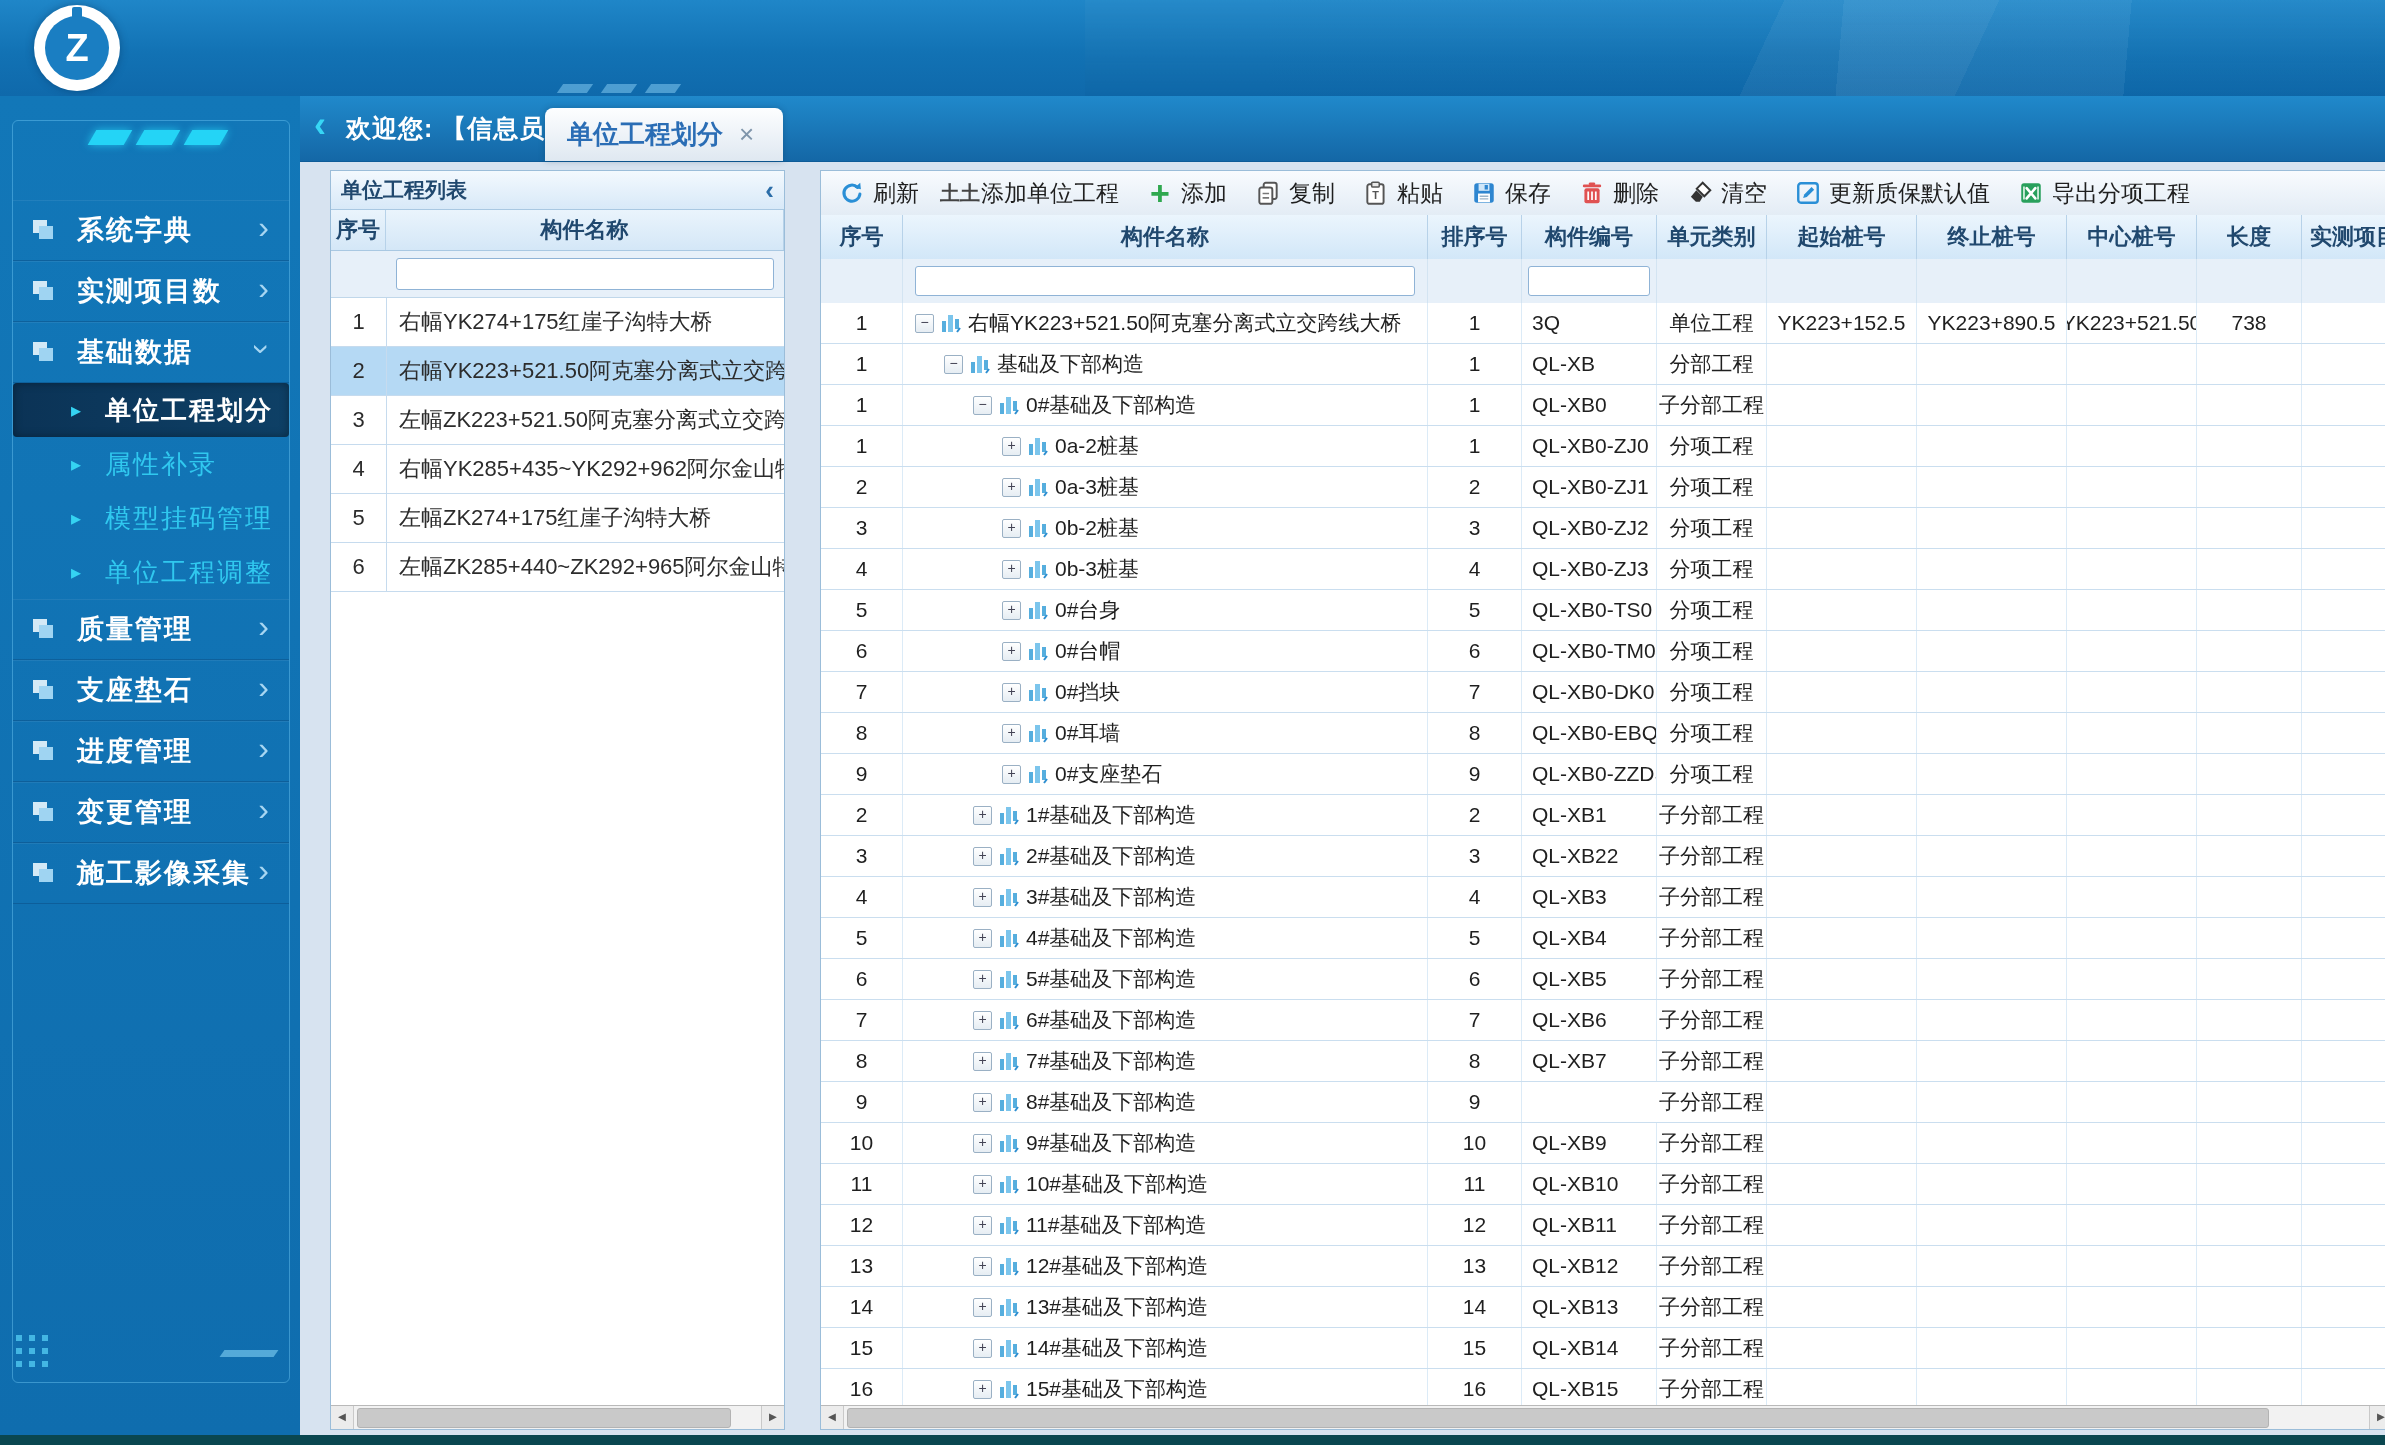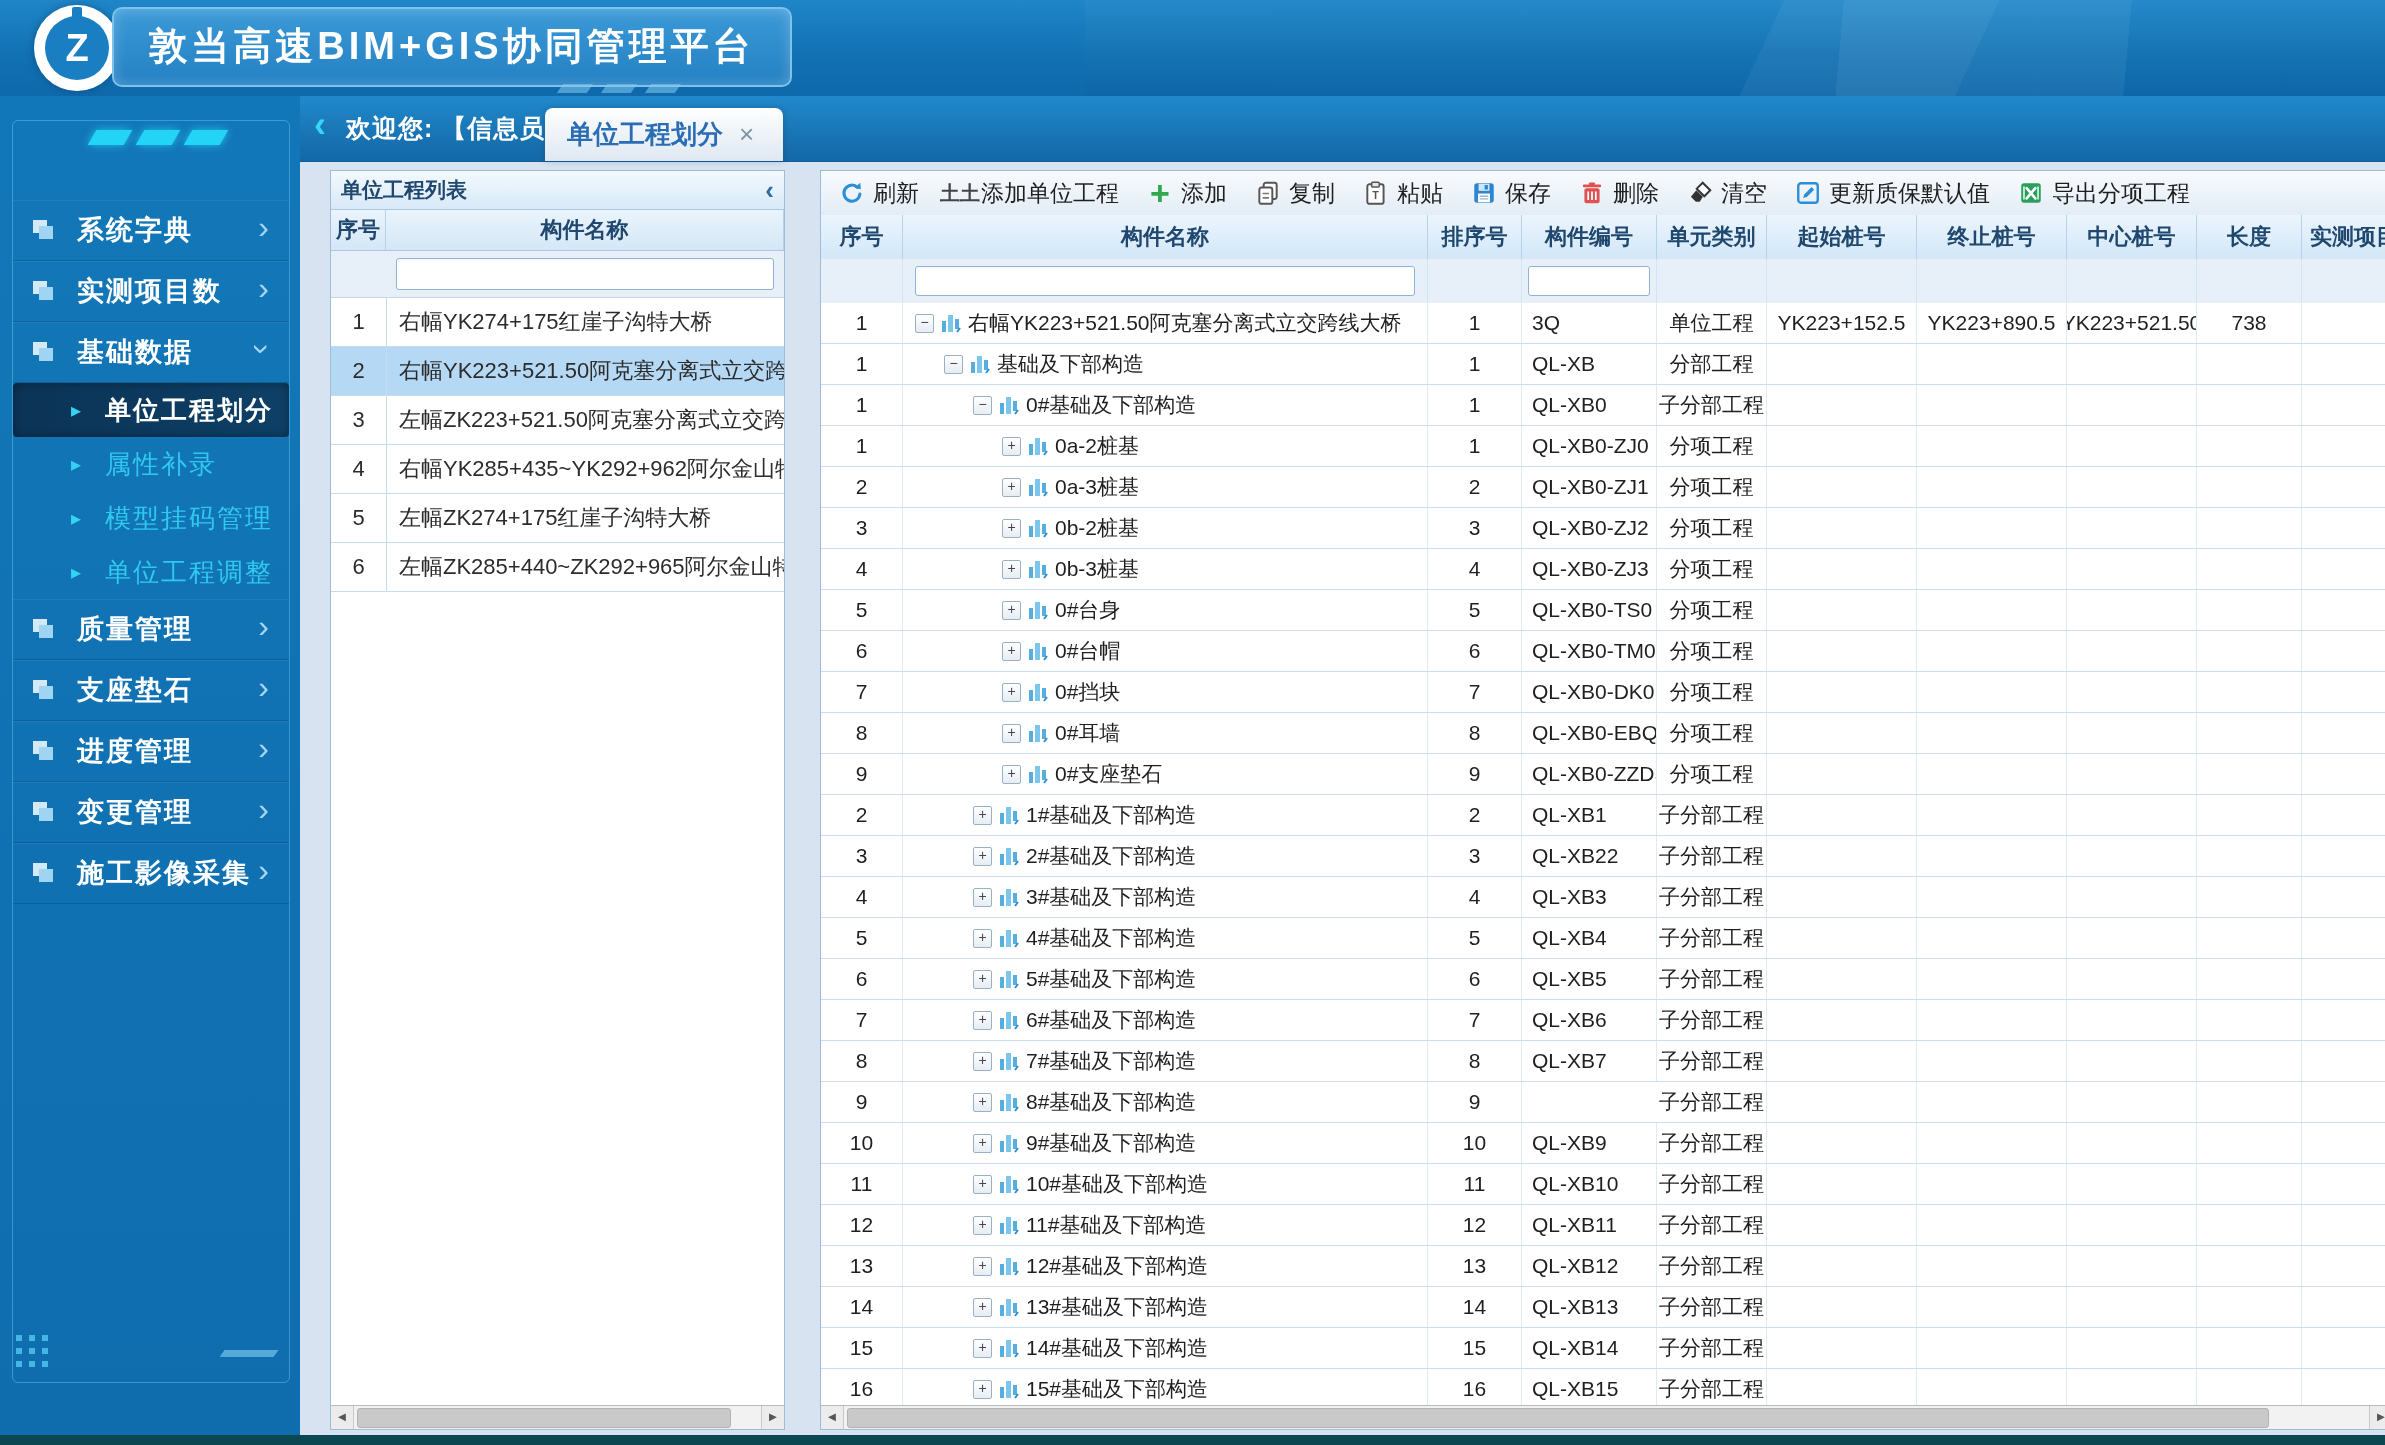--- a/index.html
+++ b/index.html
@@ -139,23 +139,20 @@
 <body>
 
 <div id="app">
 
   <div class="top-header">
     <div class="header-photo"></div>
     <div class="logo">
       <div class="logo-slot"></div>
       <div class="logo-inner">Z</div>
     </div>
-    <div class="title-plate">
-      <span class="t">敦当高速BIM+GIS协同管理平台</span>
-    </div>
     <div class="plate-slash" style="left:560px;"></div>
     <div class="plate-slash" style="left:604px;"></div>
     <div class="plate-slash" style="left:648px;"></div>
   </div>
 
   <div class="sidebar">
     <div class="side-frame"></div>
     <div class="side-dashes">
         <span></span>
         <span></span>

